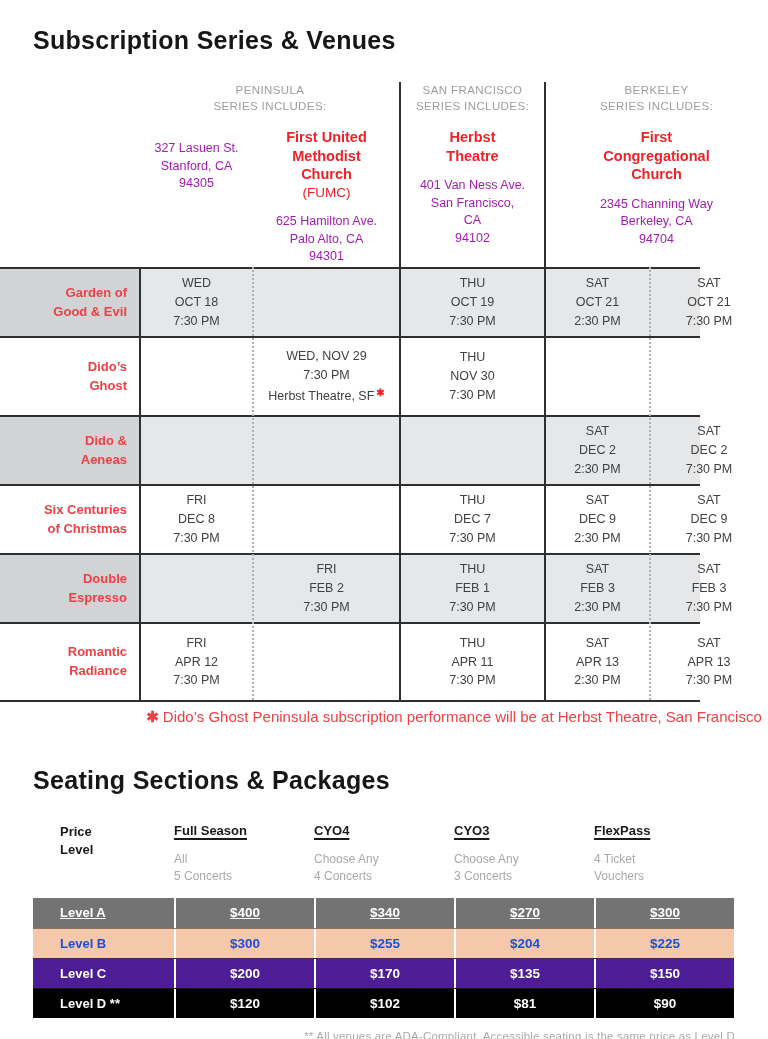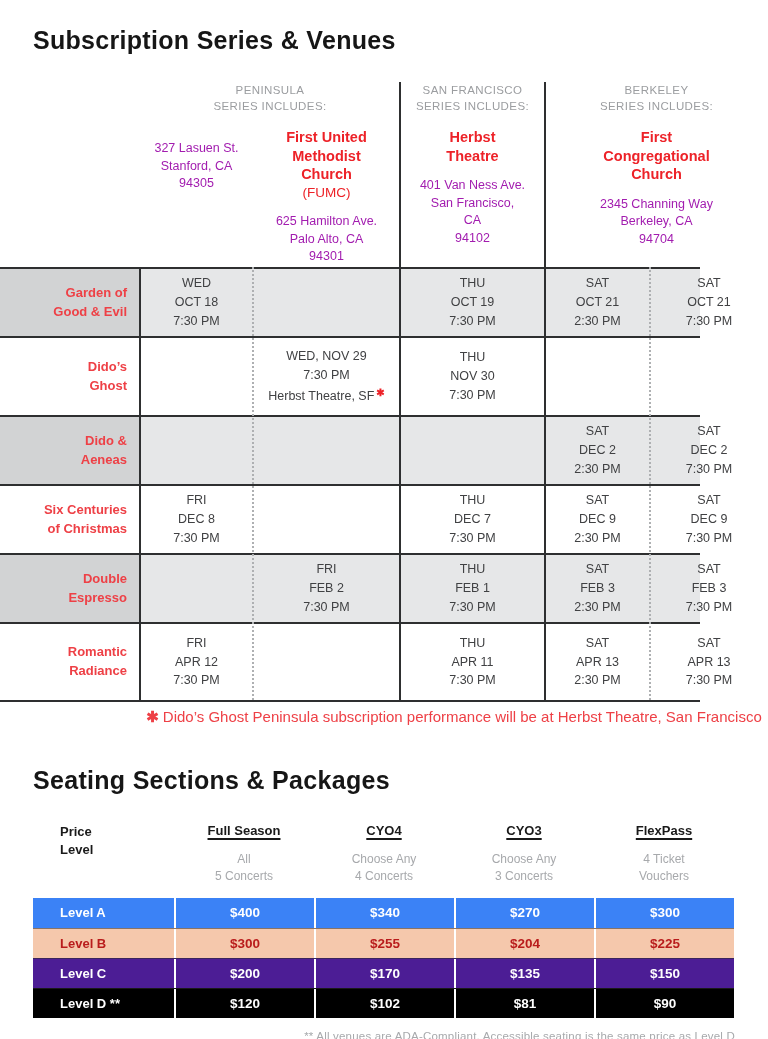--- a/index.html
+++ b/index.html
@@ -76,40 +76,40 @@
   
   .h2 {
     margin:40px 0 0 33px;
     font-size:25px; font-weight:bold; color:#161616; letter-spacing:0.3px;
   }
   .pkg-head {
     margin:28px 0 0 33px; width:701px;
     display:grid; grid-template-columns:141px 140px 140px 140px 140px;
   }
   .ph-price { padding-left:27px; font-weight:bold; color:#1a1a1a; font-size:13px; line-height:1.4; }
-  .ph-col { text-align:center; }
+  .ph-col { text-align:left; }
   .ph-name {
     font-weight:bold; color:#1a1a1a; font-size:13px;
     text-decoration:underline; text-decoration-thickness:1.5px; text-underline-offset:3px;
   }
   .ph-sub { margin-top:13px; color:#a7a9ac; font-size:12px; line-height:1.45; }
 
   .pkg-table { margin:12px 0 0 33px; width:701px; }
   .prow {
     display:grid; grid-template-columns:141px 140px 140px 140px 140px;
     height:30px;
   }
   .prow + .prow { border-top:1px solid rgba(45,45,45,0.55); }
   .plabel { display:flex; align-items:center; padding-left:27px; font-weight:bold; font-size:13px; }
   .pcell {
     display:flex; align-items:center; justify-content:center;
     font-weight:bold; font-size:13.5px; border-left:2px solid #ffffff;
   }
-  .level-a { background:#3b82f6; color:#ffffff; }
-  .level-b { background:#f5c8ac; color:#b91c1c; }
+  .level-a { background:#737373; color:#ffffff;text-decoration:underline; }
+  .level-b { background:#f5c8ac; color:#1d4ed8; }
   .level-c { background:#4c1d95; color:#ffffff; }
   .level-d { background:#000000; color:#ffffff; }
 
   .fn2 {
     margin:12px 33px 0 0; text-align:right;
     color:#a7a9ac; font-size:11.5px; letter-spacing:0.2px;
   }
 </style>
 </head>
 <body>

